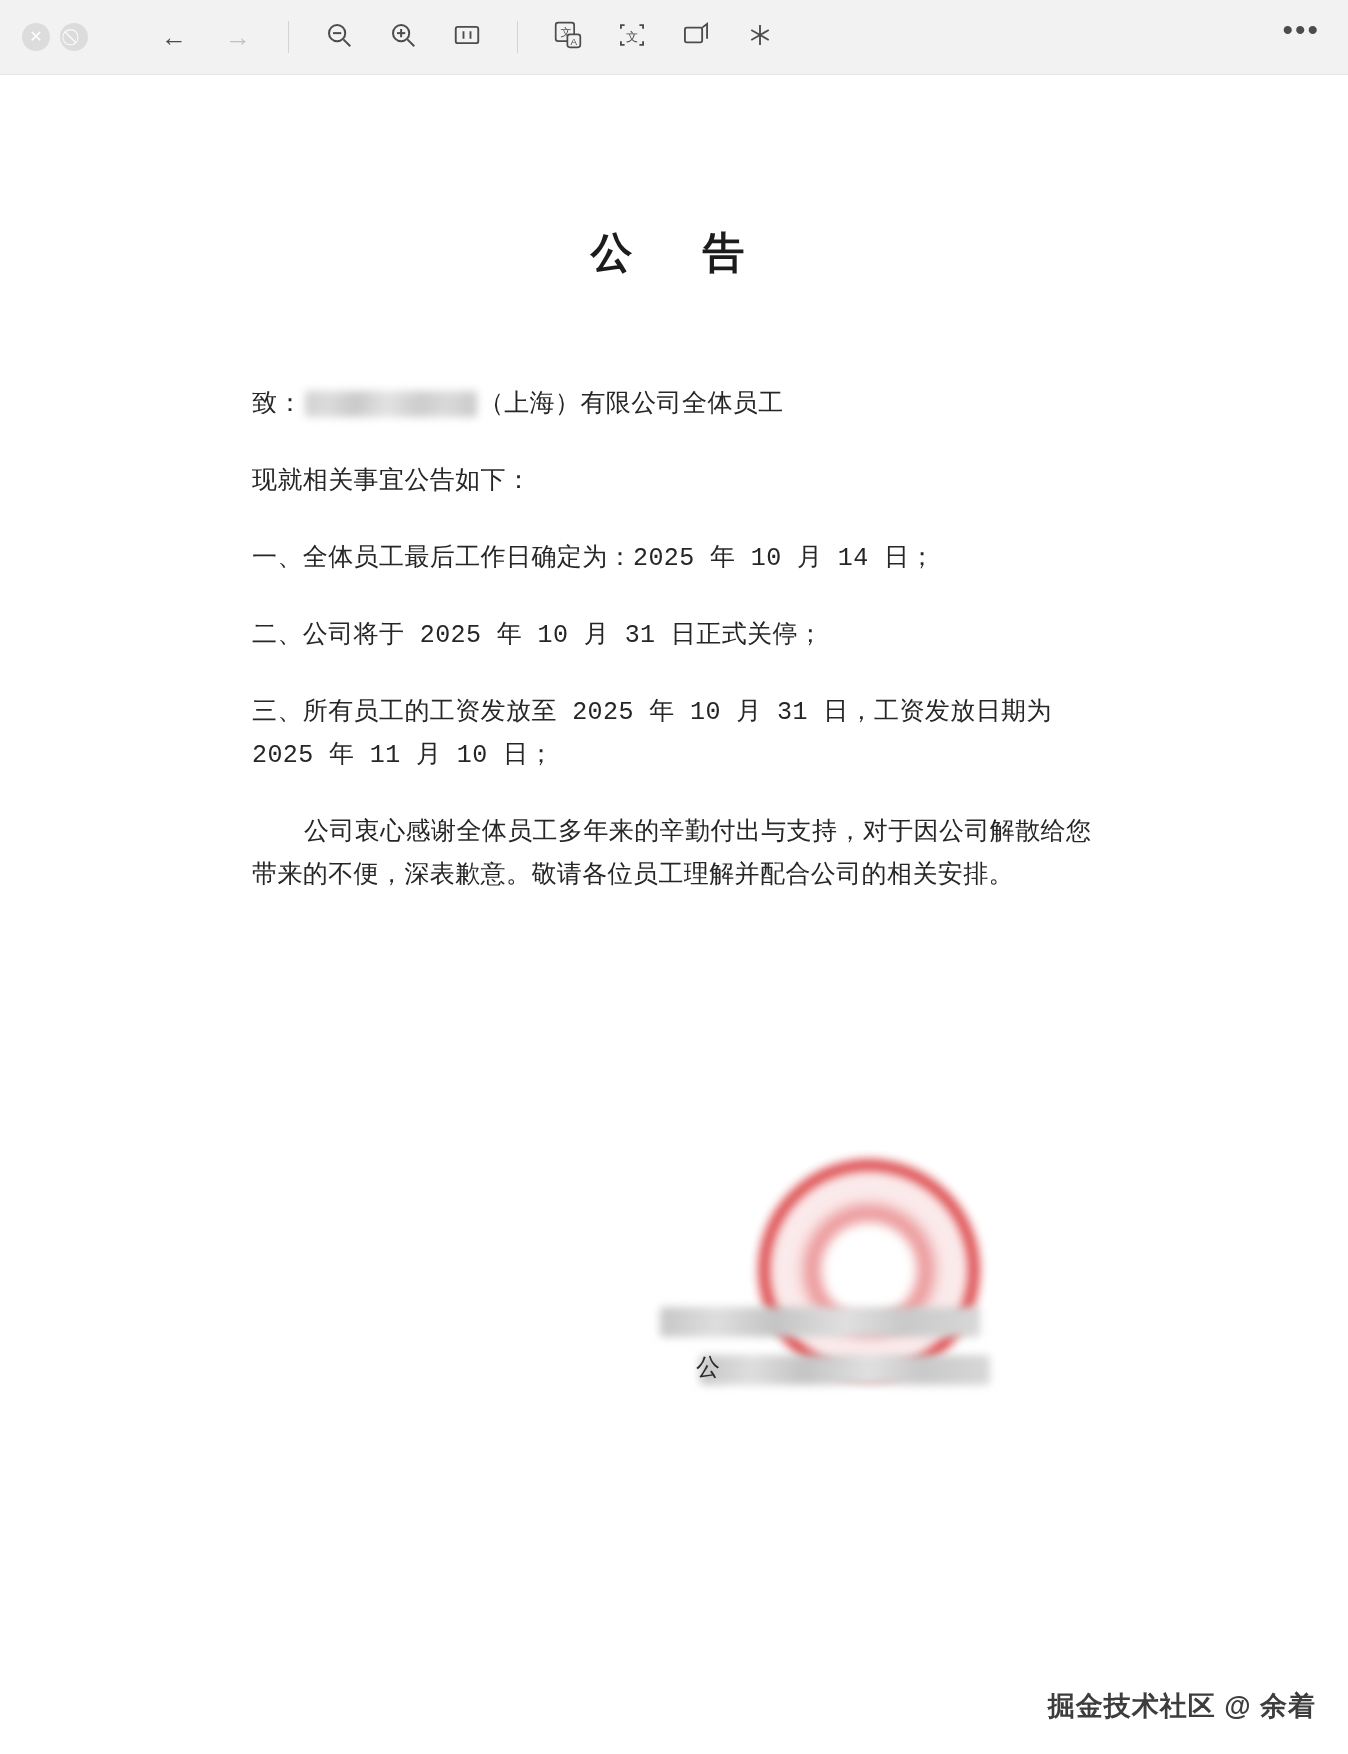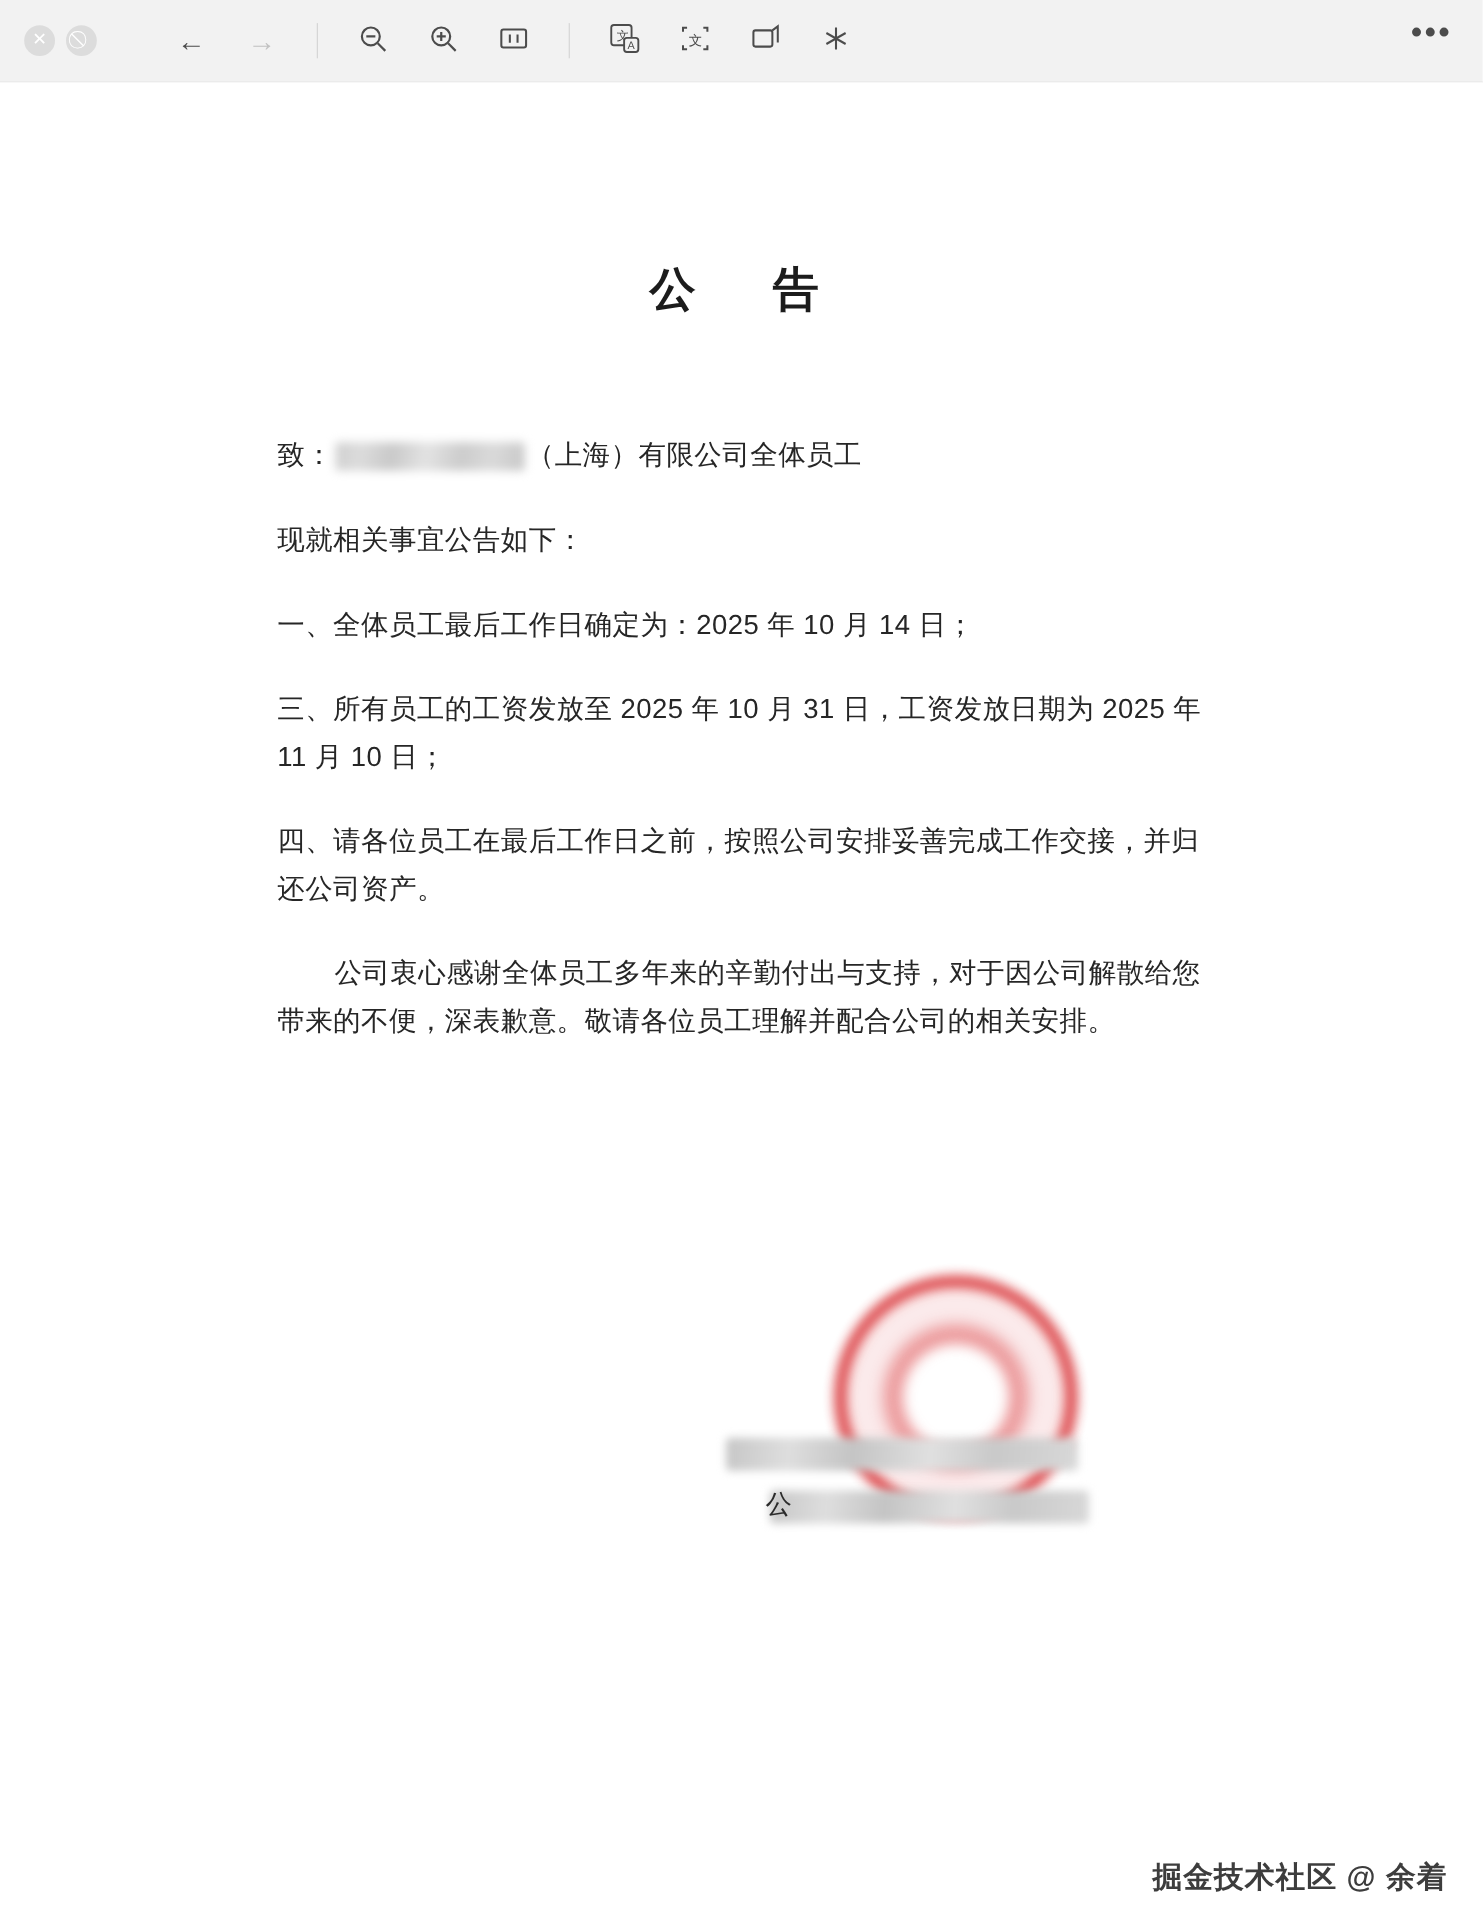--- a/index.html
+++ b/index.html
@@ -92,23 +92,23 @@
     position: absolute;
     left: 0;
     top: 75px;
     width: 1348px;
     height: 1578px;
     background: #ffffff;
   }
   .doc {
     position: absolute;
     left: 252px;
-    top: 160px;
+    top: 150px;
     width: 845px;
-    font-family: Liberation Sans, sans-serif;
+    font-family: Liberation Mono, monospace;
     color: #201f1e;
   }
   .doc-title {
     text-align: center;
     font-size: 42px;
     font-weight: 700;
     letter-spacing: 14px;
     color: #1c1c1c;
     margin-bottom: 102px;
   }
@@ -306,22 +306,22 @@
 
       <div class="doc-title">公　告</div>
 
       <p>
         <span>致：</span><span class="blurred blur-a"></span><span>（上海）有限公司全体员工</span>
       </p>
 
 
       <p>现就相关事宜公告如下：</p>
       <p>一、全体员工最后工作日确定为：2025 年 10 月 14 日；</p>
+      <p>二、公司将于 2025 年 10 月 31 日正式关停；</p>
       <p>三、所有员工的工资发放至 2025 年 10 月 31 日，工资发放日期为 2025 年 11 月 10 日；</p>
-      <p>四、请各位员工在最后工作日之前，按照公司安排妥善完成工作交接，并归还公司资产。</p>
       <p class="indent">公司衷心感谢全体员工多年来的辛勤付出与支持，对于因公司解散给您带来的不便，深表歉意。敬请各位员工理解并配合公司的相关安排。</p>
     </div>
 
     <div class="sign-block">
       <div class="stamp"></div>
       <div class="stamp-inner"></div>
       <div class="sign-line l1"></div>
       <div class="sign-line l2"></div>
       <div class="sign-label">公 </div>
     </div>

